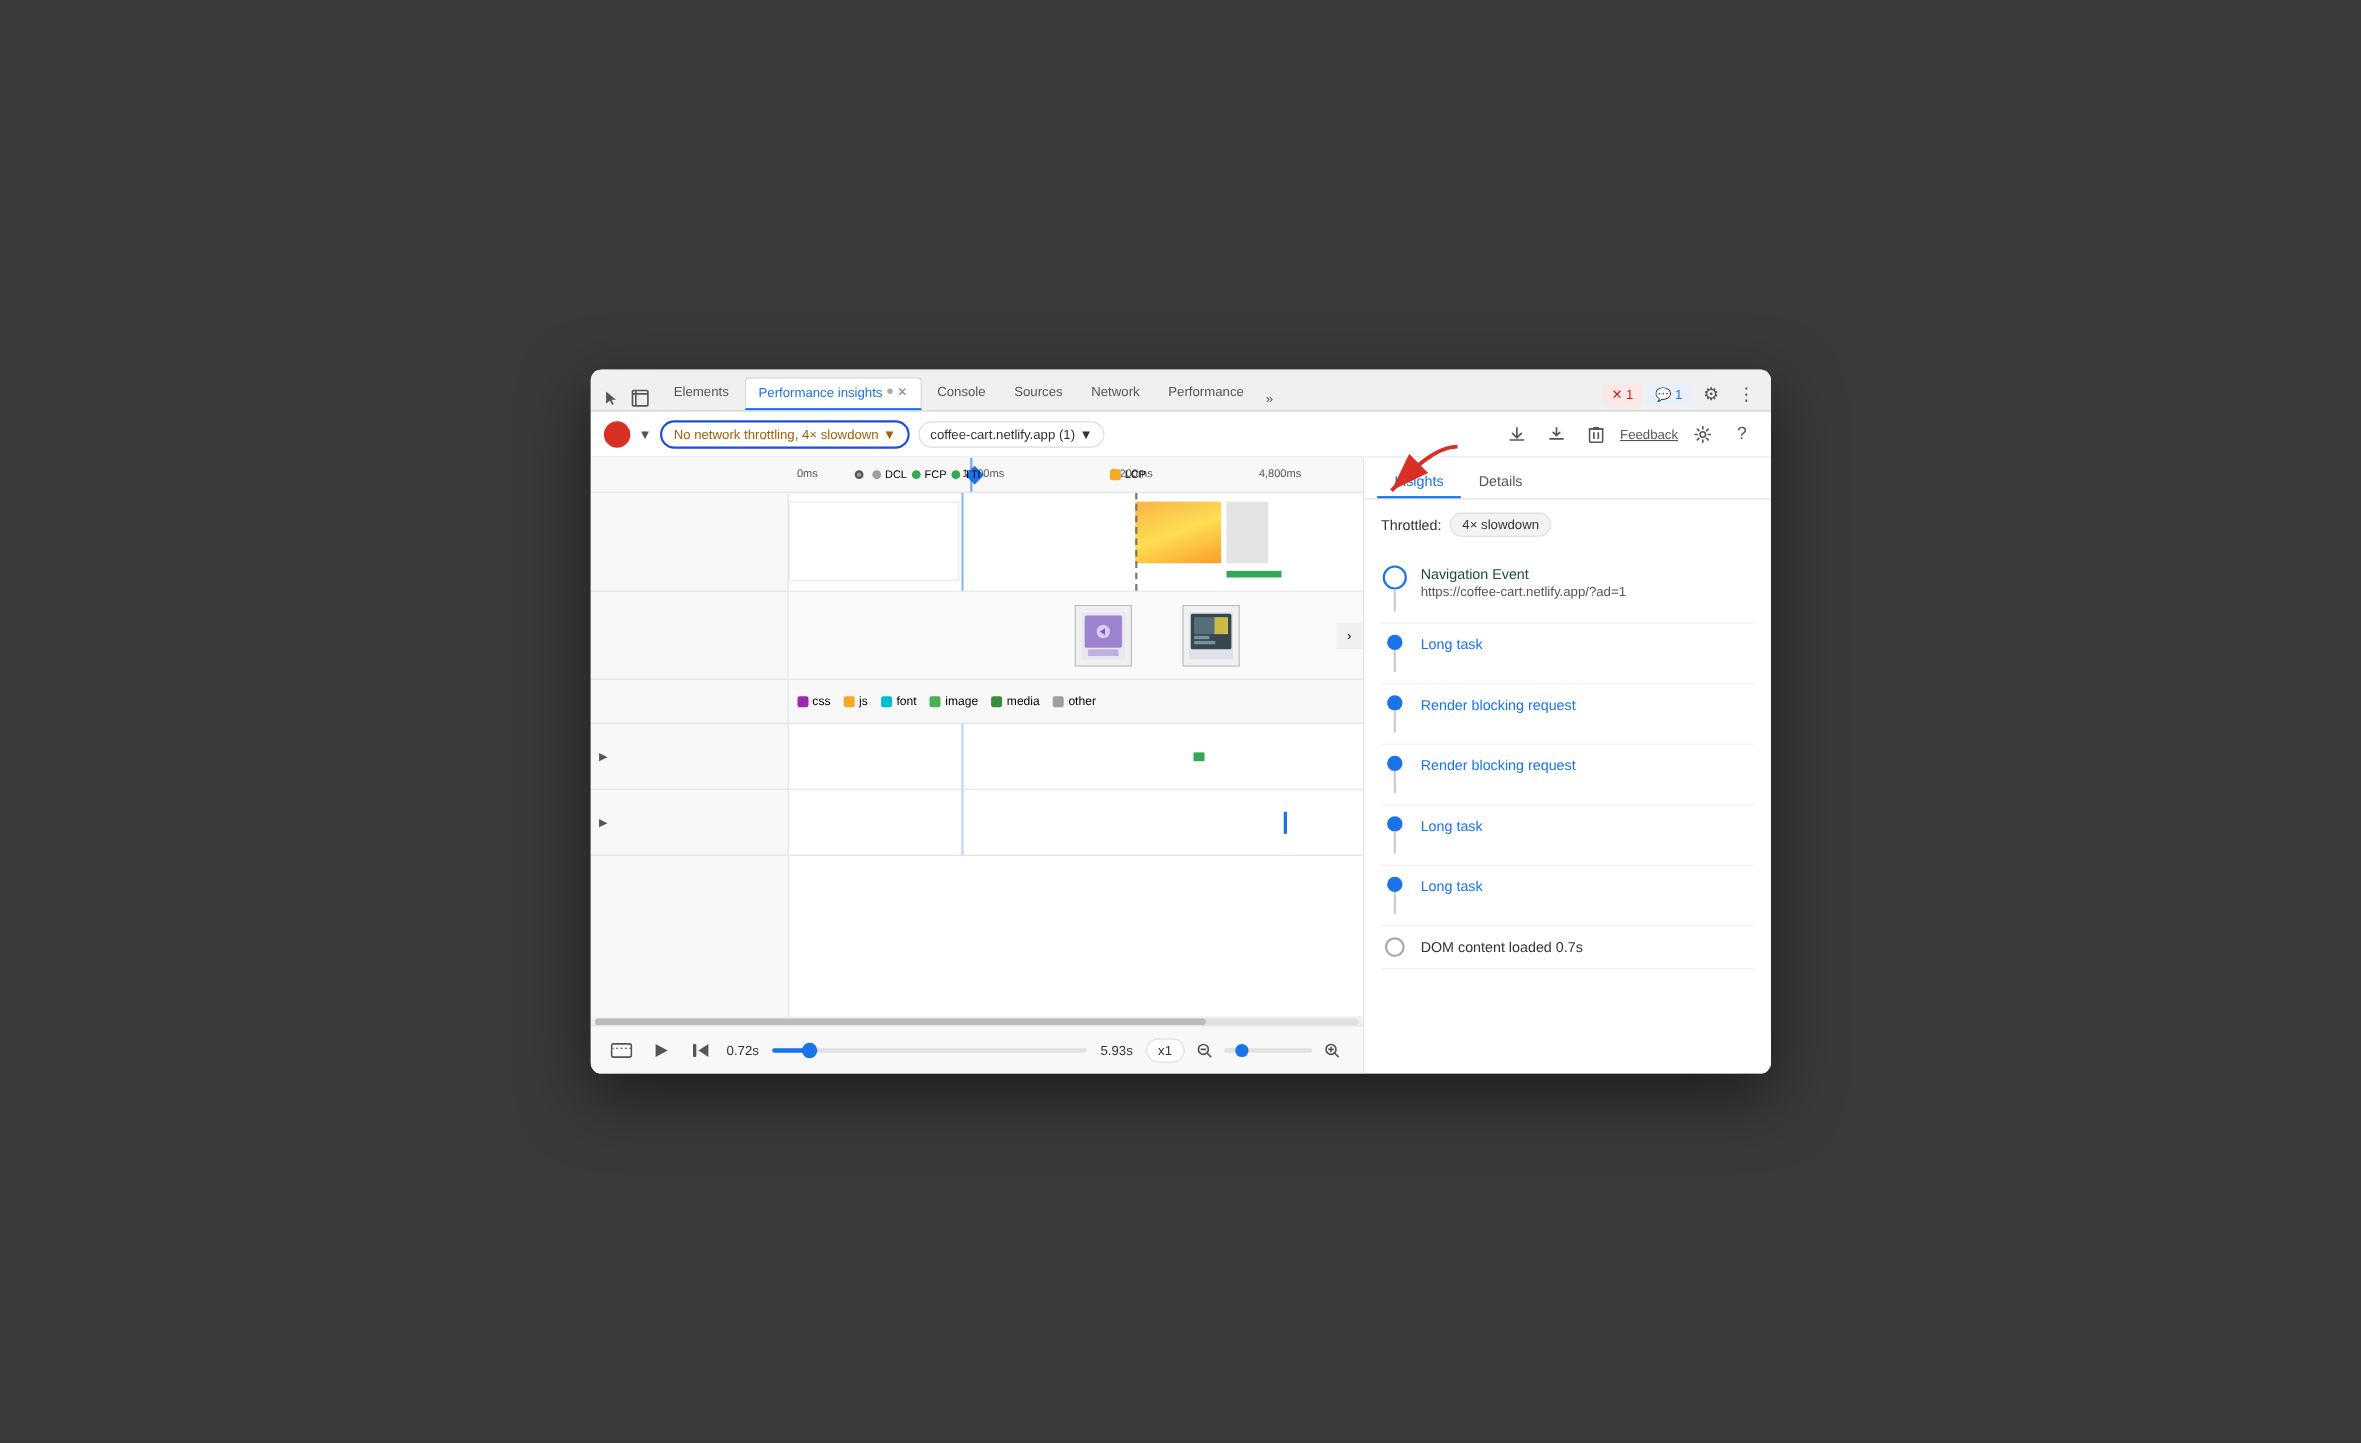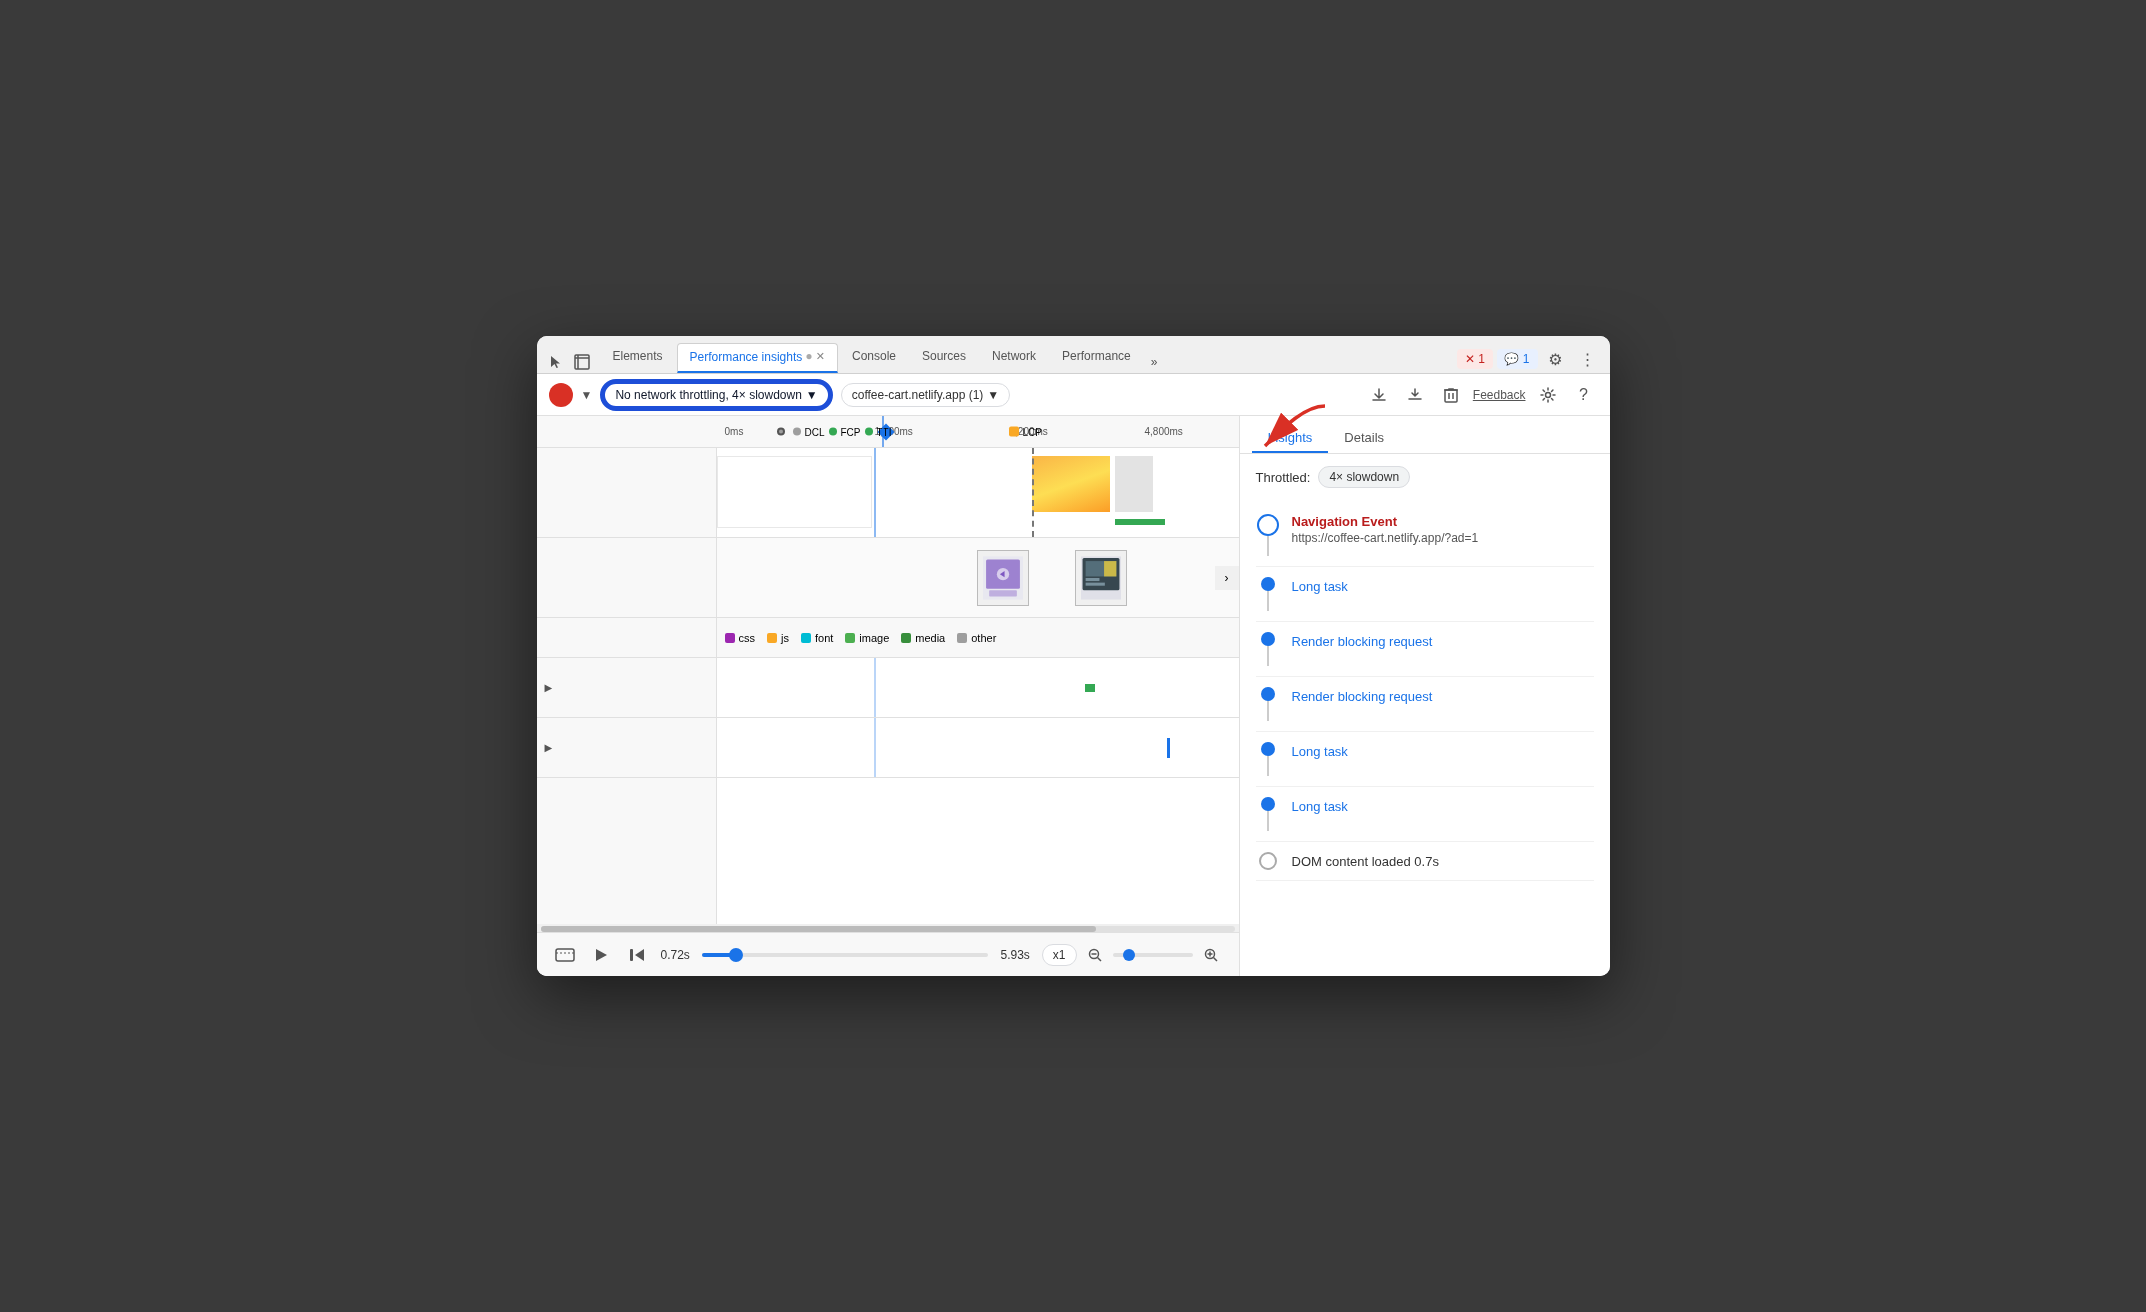--- a/index.html
+++ b/index.html
@@ -170,26 +170,26 @@
     .chevron-btn {
       color: #555;
       cursor: pointer;
       font-size: 12px;
     }
     .dropdown-select {
       display: flex;
       align-items: center;
       gap: 4px;
       padding: 4px 10px;
-      border: 5px solid #1d4ed8;
+      border: 2px solid #1d4ed8;
       border-radius: 20px;
       background: #fff;
       font-size: 12px;
       cursor: pointer;
-      color: #0f172a;
+      color: #a16207;
     }
     .url-dropdown {
       display: flex;
       align-items: center;
       gap: 4px;
       padding: 4px 10px;
       border: 1px solid #dadce0;
       border-radius: 20px;
       background: #fff;
       font-size: 12px;
@@ -356,22 +356,22 @@
       width: 2px;
       flex: 1;
       background: #ccc;
       min-height: 20px;
     }
     .insight-text {
       flex: 1;
     }
     .insight-title {
       font-size: 13px;
-      font-weight: 700;
-      color: #b91c1c;
+      font-weight: 400;
+      color: #14532d;
     }
     .insight-url {
       font-size: 12px;
       color: #555;
       margin-top: 2px;
     }
     .insight-link {
       font-size: 13px;
       color: #1a73e8;
       cursor: pointer;

